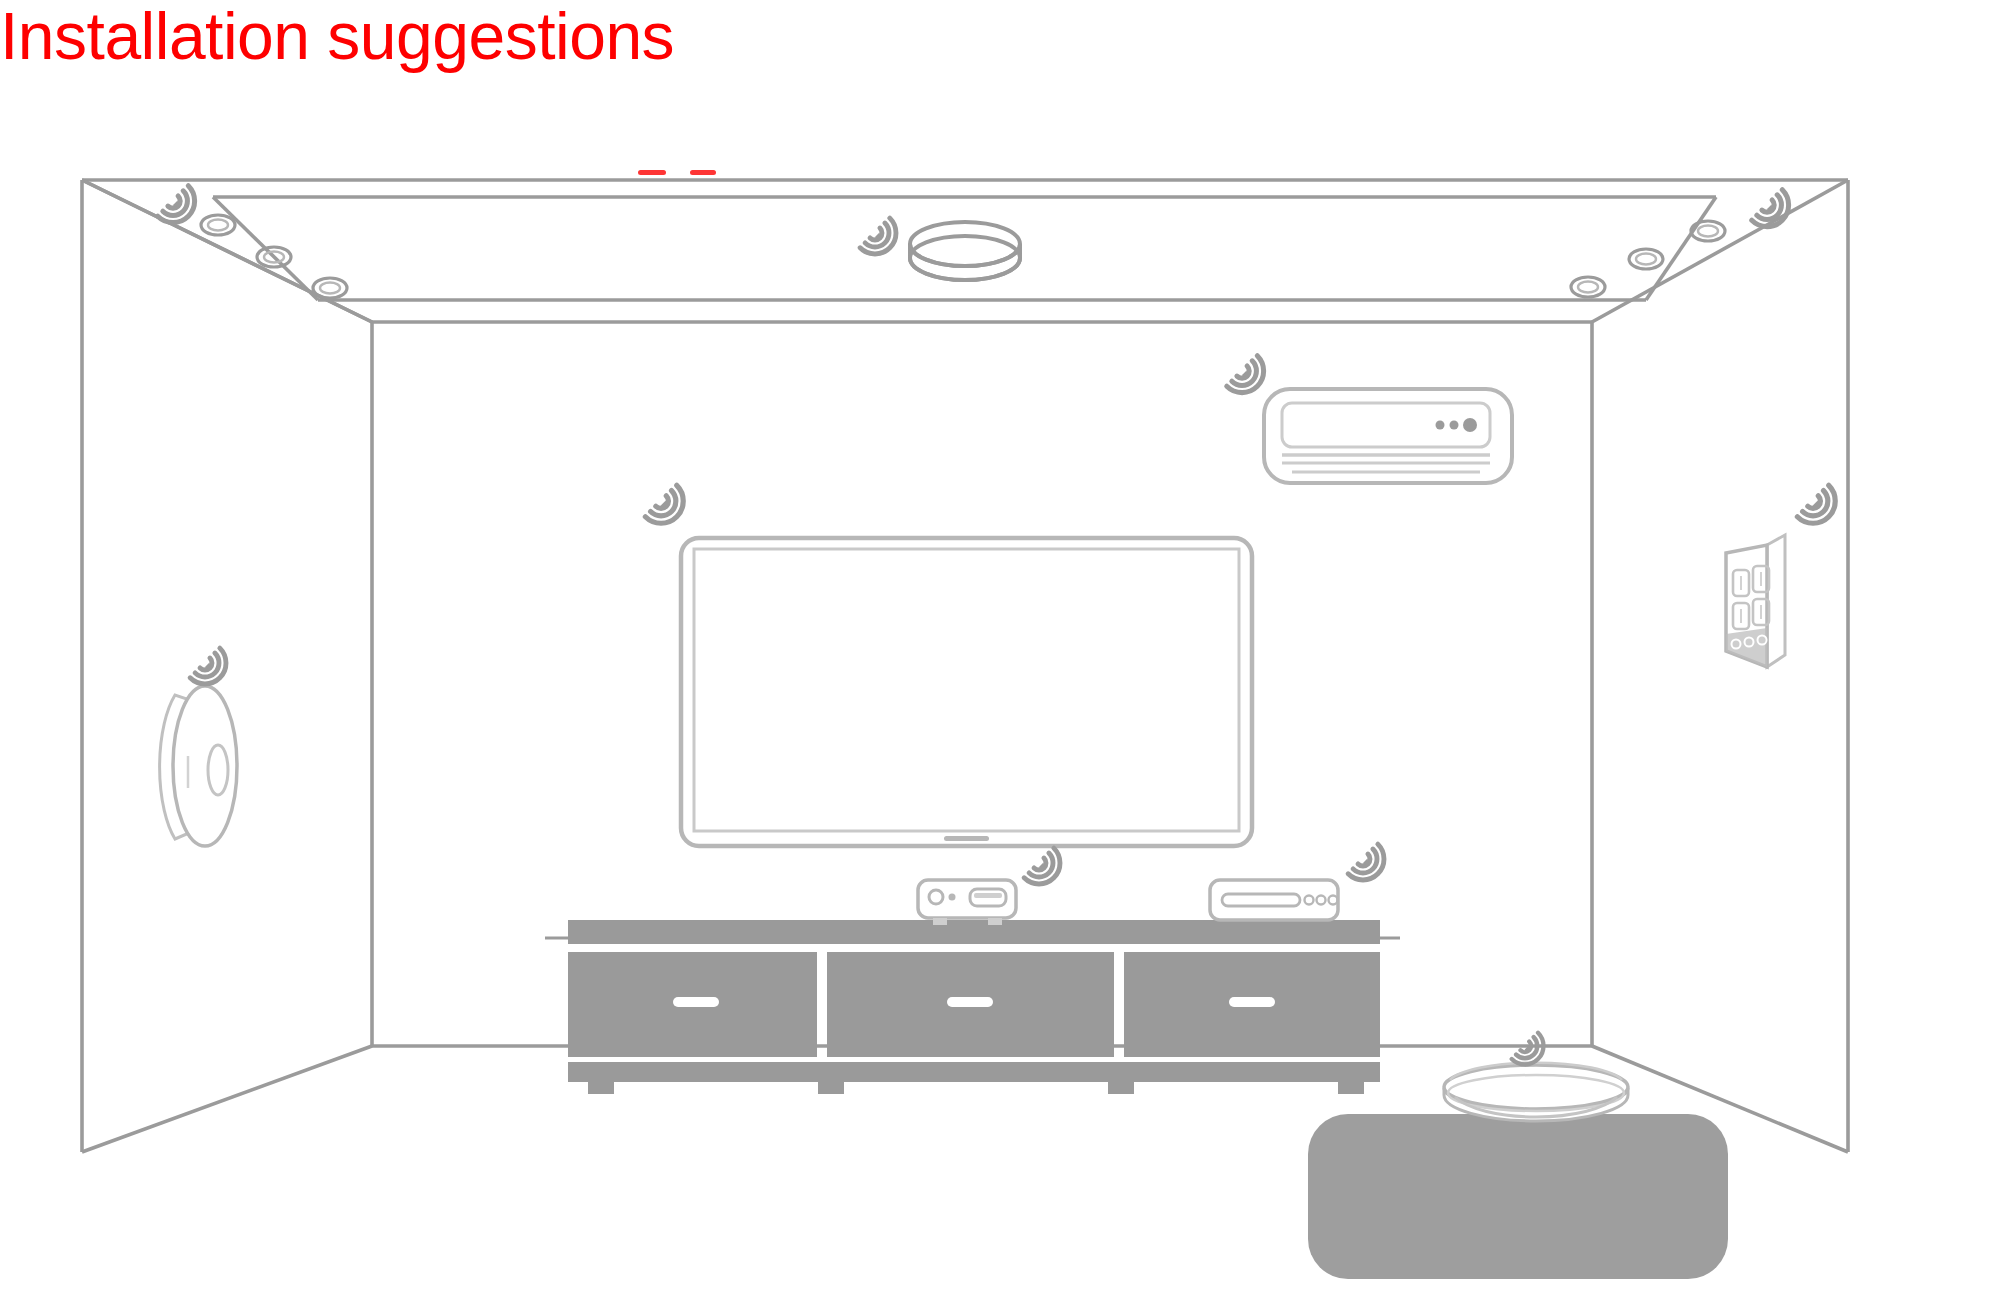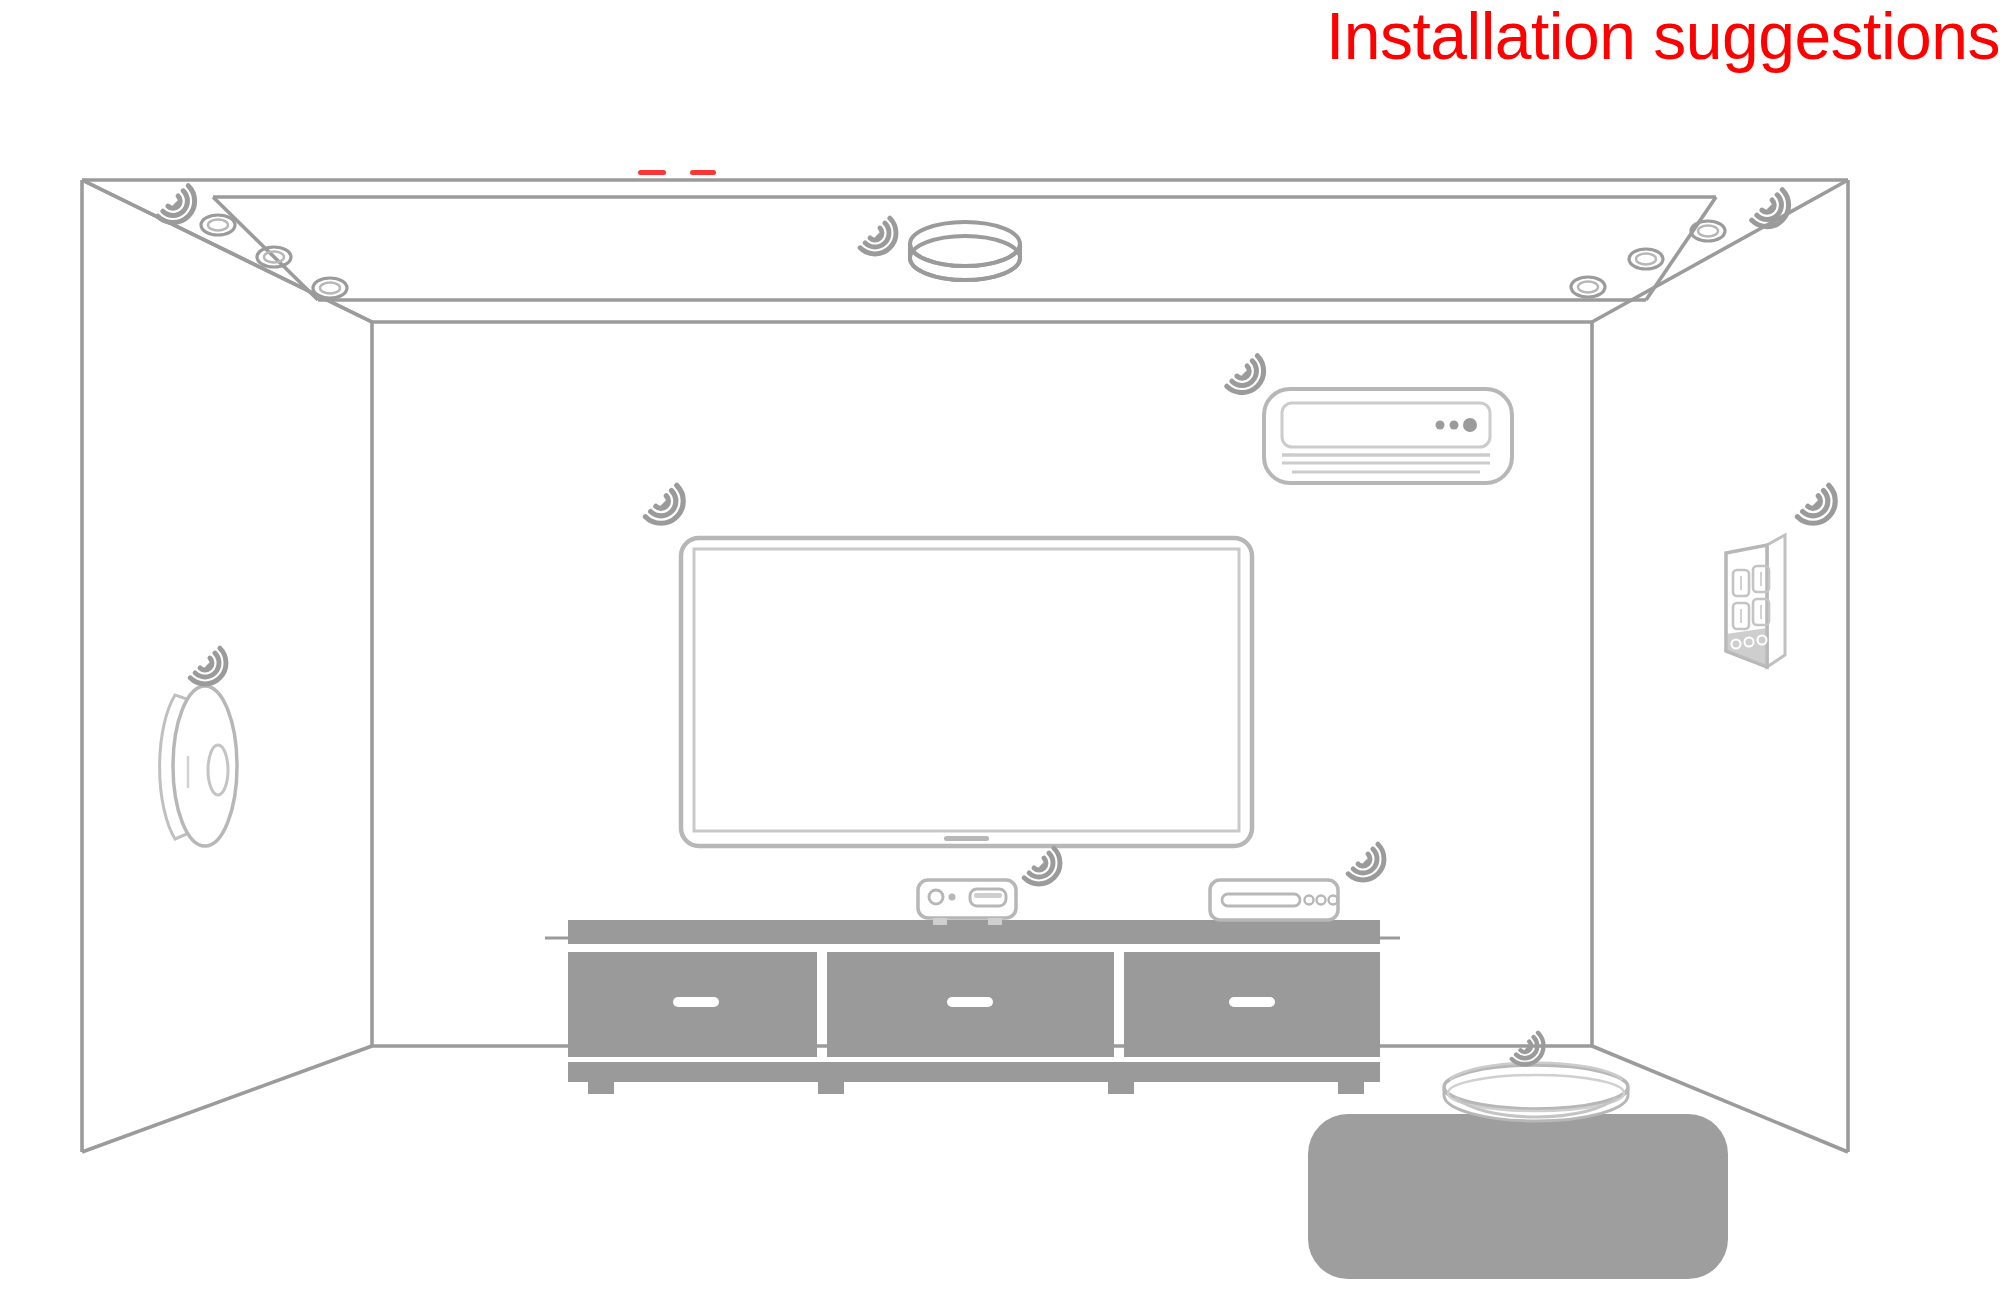--- a/index.html
+++ b/index.html
@@ -19,21 +19,21 @@
     position: relative;
     width: 2000px;
     height: 1314px;
     background: #ffffff;
   }
   #page-title {
     position: absolute;
     left: 0;
     top: 2px;
     width: 2000px;
-    text-align: right;
+    text-align: left;
     color: #fe0000;
     font-size: 66px;
     font-weight: 400;
     letter-spacing: -0.5px;
     font-family: "Liberation Sans", sans-serif;
     line-height: 1.05;
     white-space: nowrap;
   }
   #scene {
     position: absolute;

